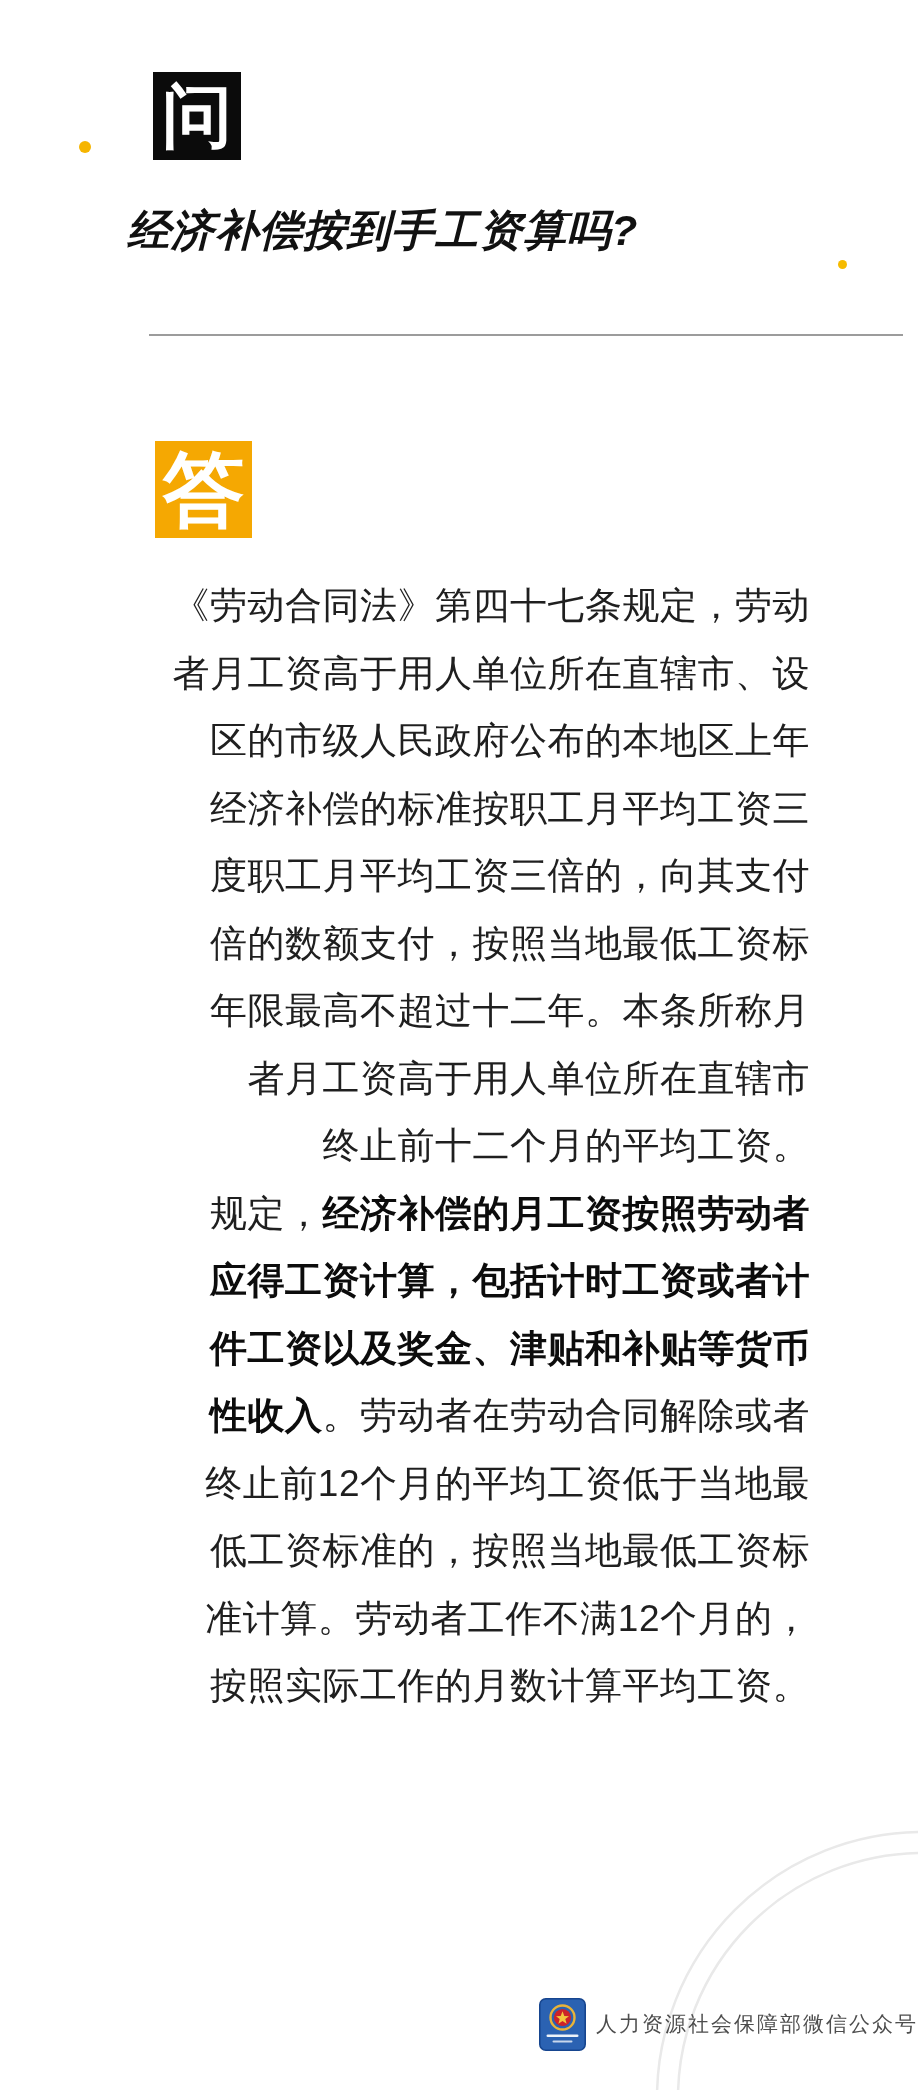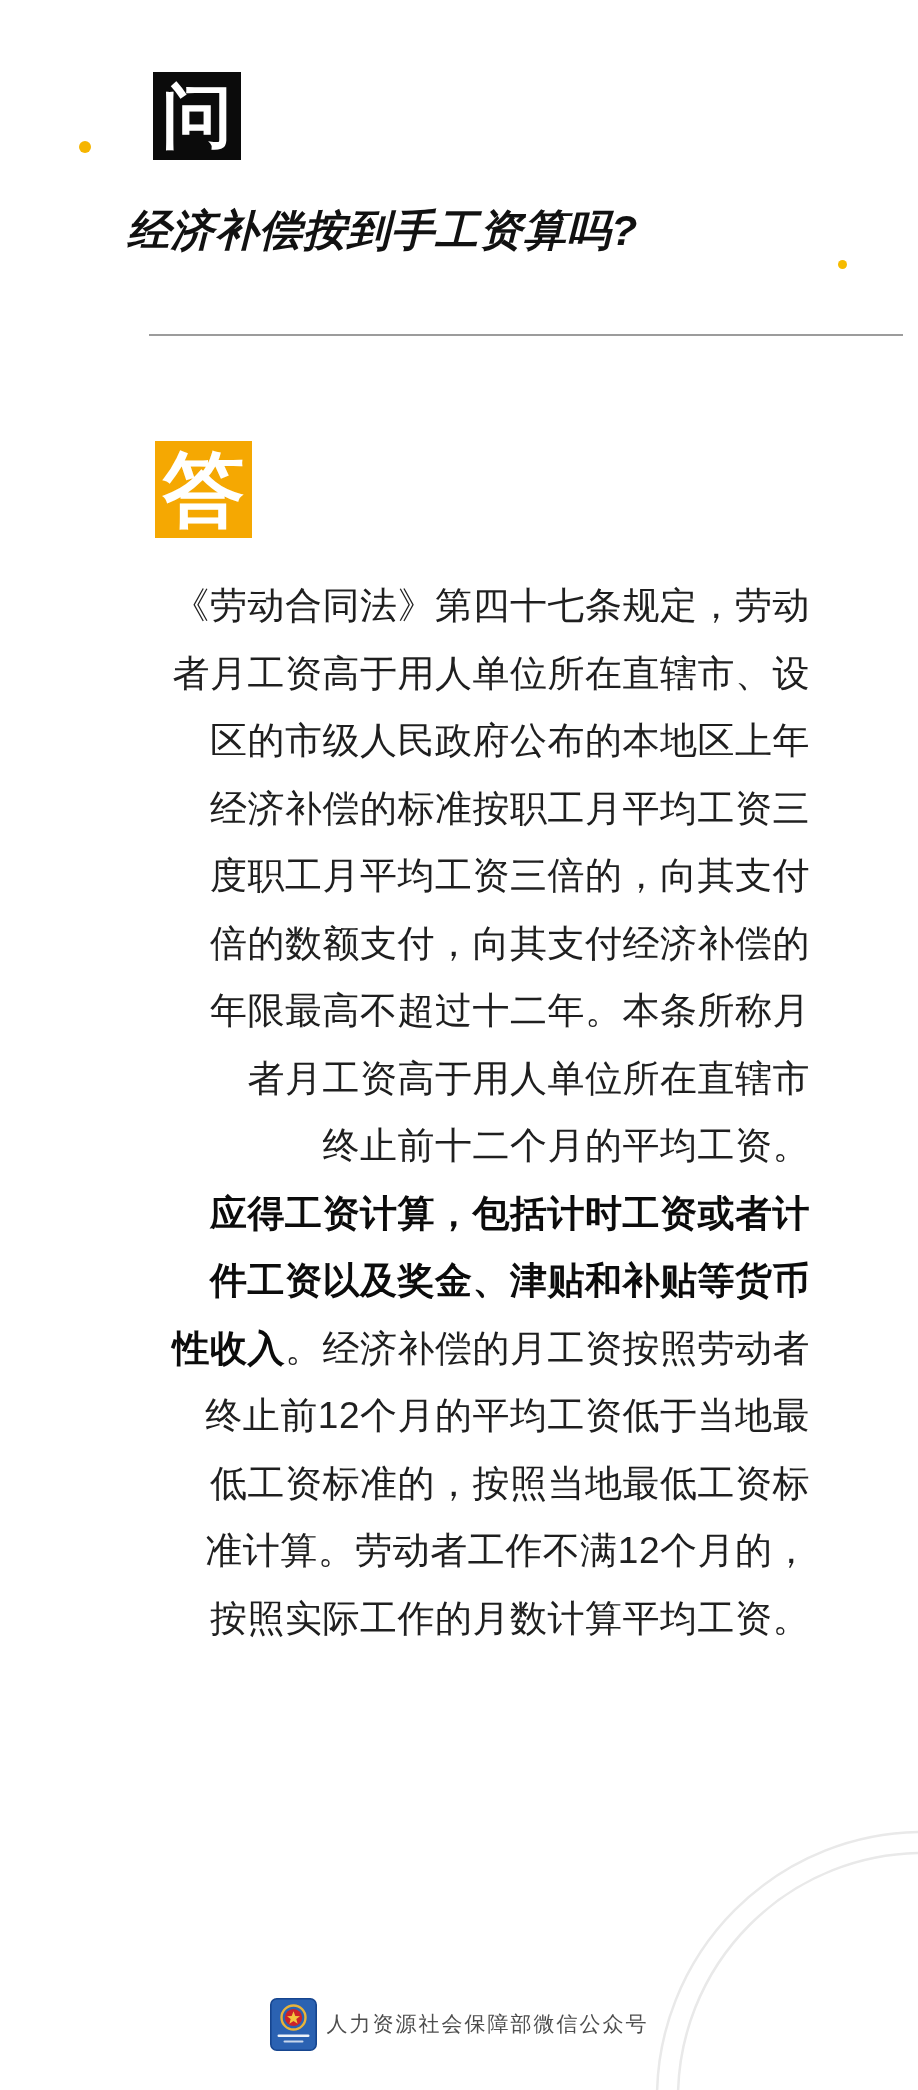--- a/index.html
+++ b/index.html
@@ -47,21 +47,21 @@
     font-size:37px;line-height:67.5px;color:#1f1f1f;font-weight:400;
     letter-spacing:0.5px;white-space:nowrap;
   }
   .body-line .seg-bold{
     font-weight:800;color:#0c0c0c;
     font-family:"Liberation Serif","DejaVu Serif",serif;
   }
   
   #footer{
     left:0;top:1992px;width:918px;height:64px;
-    display:flex;align-items:center;justify-content:center;gap:10px;z-index:2;
+    display:flex;align-items:center;justify-content:flex-end;gap:10px;z-index:2;
   }
   #footer-label{
     font-size:21px;color:#4d4d4d;letter-spacing:2px;font-weight:500;
   }
   #logo{width:47px;height:53px;flex:0 0 auto;}
   
   #arcs{left:0;top:0;width:918px;height:2090px;z-index:0;pointer-events:none;}
   .layer{z-index:1;}
 </style>
 </head>
@@ -86,27 +86,28 @@
 <div id="a-block" class="abs">
   <span class="glyph">答</span>
 </div>
 
 <div id="answer-lines" class="abs layer">
     <div class="body-line"><span class="seg-regular">《劳动合同法》第四十七条规定，劳动</span></div>
     <div class="body-line"><span class="seg-regular">者月工资高于用人单位所在直辖市、设</span></div>
     <div class="body-line"><span class="seg-regular">区的市级人民政府公布的本地区上年</span></div>
     <div class="body-line"><span class="seg-regular">经济补偿的标准按职工月平均工资三</span></div>
     <div class="body-line"><span class="seg-regular">度职工月平均工资三倍的，向其支付</span></div>
-    <div class="body-line"><span class="seg-regular">倍的数额支付，向其支付经济补偿的</span></div>
+    <div class="body-line"><span class="seg-regular">倍的数额支付，按照当地最低工资标</span></div>
     <div class="body-line"><span class="seg-regular">年限最高不超过十二年。本条所称月</span></div>
     <div class="body-line"><span class="seg-regular">者月工资高于用人单位所在直辖市</span></div>
     <div class="body-line"><span class="seg-regular">终止前十二个月的平均工资。</span></div>
+    <div class="body-line"><span class="seg-regular">规定，</span><span class="seg-bold">经济补偿的月工资按照劳动者</span></div>
     <div class="body-line"><span class="seg-bold">应得工资计算，包括计时工资或者计</span></div>
     <div class="body-line"><span class="seg-bold">件工资以及奖金、津贴和补贴等货币</span></div>
-    <div class="body-line"><span class="seg-bold">性收入</span><span class="seg-regular">。经济补偿的月工资按照劳动者</span></div>
+    <div class="body-line"><span class="seg-bold">性收入</span><span class="seg-regular">。劳动者在劳动合同解除或者</span></div>
     <div class="body-line"><span class="seg-regular">终止前12个月的平均工资低于当地最</span></div>
     <div class="body-line"><span class="seg-regular">低工资标准的，按照当地最低工资标</span></div>
     <div class="body-line"><span class="seg-regular">准计算。劳动者工作不满12个月的，</span></div>
     <div class="body-line"><span class="seg-regular">按照实际工作的月数计算平均工资。</span></div>
   </div>
 
 <div id="footer" class="abs">
   <svg id="logo" viewBox="0 0 47 53" xmlns="http://www.w3.org/2000/svg">
     <rect x="0.8" y="0.8" width="45.4" height="51.4" rx="6" fill="#2b62b2" stroke="#16458f" stroke-width="1.6"></rect>
     <circle cx="23.5" cy="19.5" r="12" fill="none" stroke="#e8b33a" stroke-width="2.4"></circle>

